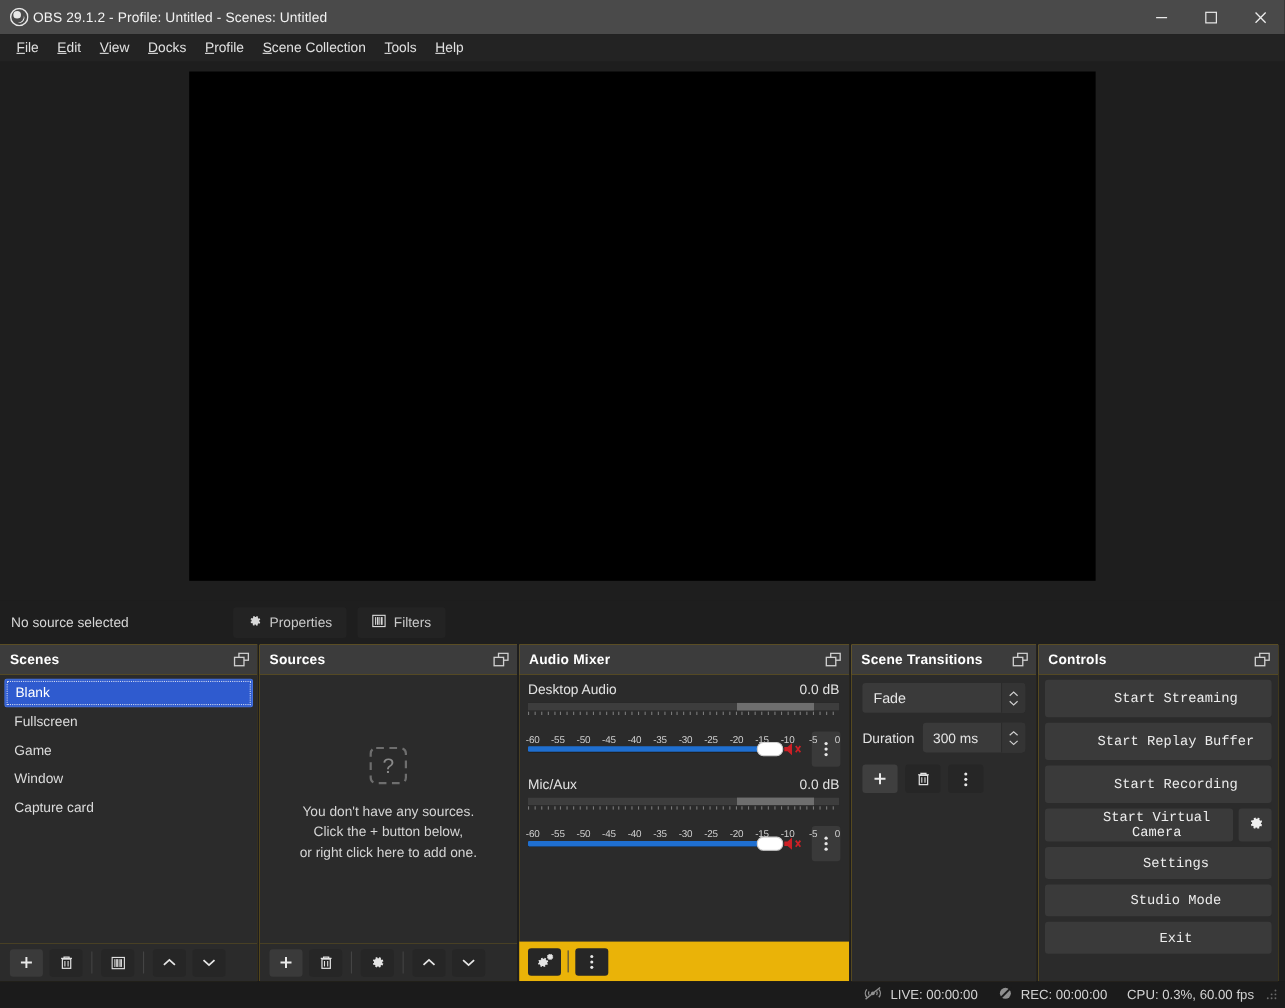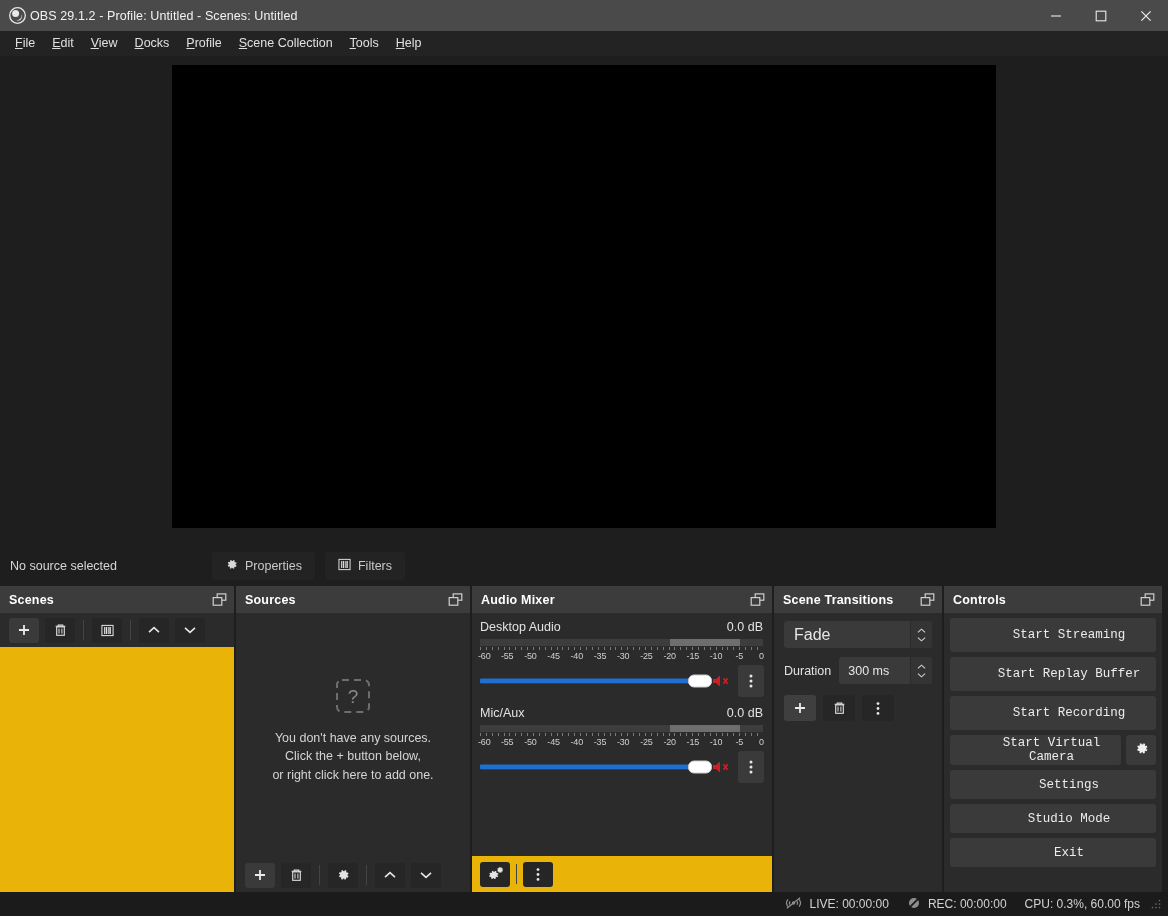--- a/index.html
+++ b/index.html
@@ -108,21 +108,21 @@
   .track-db { font-size: 12.5px; color: #e2e2e2; }
   .meter { height: 7px; background: #1a1a1a; display: flex; margin: 2px 1px 0 2px; }
   .meter .z1 { flex: 0 0 67%; background: #3d3d3d; }
   .meter .z2 { flex: 0 0 25%; background: #6e6e6e; }
   .meter .z3 { flex: 1 1 auto; background: #3d3d3d; }
   .ticks {
     position: relative; height: 15px; margin: 1px 1px 0 2px;
   }
   .tickmarks { position: absolute; top: 0; left: 0; right: 0; height: 4px; display: flex; }
   .tickmarks i { flex: 1 1 0; border-left: 1px solid #7a7a7a; height: 3px; }
-  .ticklabels { position: absolute; top: 4px; left: 0; right: 0; height: 12px; }
+  .ticklabels { position: absolute; top: 20px; left: 0; right: 0; height: 12px; }
   .ticklabels span {
     position: absolute; font-size: 9px; color: #cfcfcf; transform: translateX(-50%);
     white-space: nowrap; letter-spacing: -.2px;
   }
   .slider-row { display: flex; align-items: center; gap: 6px; margin-top: 3px; padding-left: 2px; }
   .slider { position: relative; height: 20px; flex: 1 1 auto; display: flex; align-items: center; }
   .slider-track { height: 5px; width: 100%; background: #1a1a1a; border-radius: 1px; }
   .slider-fill { position: absolute; left: 0; top: 50%; transform: translateY(-50%); height: 5px; background: #1f6fd0; border-radius: 1px; }
   .slider-knob {
     position: absolute; top: 50%; transform: translate(-50%, -50%); width: 24px; height: 13px;
@@ -132,21 +132,21 @@
   .kebab-btn {
     width: 26px; height: 32px; background: #3a3a3a; border-radius: 3px; border: none;
     display: flex; align-items: center; justify-content: center; flex: 0 0 26px;
   }
   .mixer-foot { height: 36px; flex: 0 0 36px; display: flex; align-items: center; padding-left: 8px; gap: 4px; }
 
   
   .trans-body { padding: 8px 10px 0 10px; }
   .combo {
     height: 27px; background: #3a3a3a; border-radius: 3px; display: flex; align-items: center;
-    justify-content: space-between; padding: 0 0 0 10px; font-size: 16px; color: #e6e6e6;
+    justify-content: space-between; padding: 0 0 0 10px; font-size: 13px; color: #e6e6e6;
   }
   .spin-col { width: 22px; height: 27px; display: flex; flex-direction: column; align-items: center;
     justify-content: center; gap: 2px; background: #343434; border-left: 1px solid #2b2b2b;
     border-radius: 0 3px 3px 0; }
   .dur-row { display: flex; align-items: center; gap: 8px; margin-top: 9px; }
   .dur-label { font-size: 12.5px; color: #e2e2e2; }
   .dur-field {
     flex: 1 1 auto; height: 27px; background: #3a3a3a; border-radius: 3px; display: flex;
     align-items: center; justify-content: space-between; padding-left: 9px; font-size: 12.5px; color: #e6e6e6;
   }
@@ -257,20 +257,39 @@
 
     <div class="dock" style="width:234px">
       <div class="dock-head">
         <span class="dock-title">Scenes</span>
         <span class="dock-float">
           <svg width="15" height="14" viewBox="0 0 15 14">
             <rect x="5.2" y=".9" width="8.6" height="6.3" fill="none" stroke="#d0d0d0" stroke-width="1.2"></rect>
             <rect x="1.2" y="4.6" width="8.6" height="7.6" fill="#3c3c3c" stroke="#d0d0d0" stroke-width="1.2"></rect>
           </svg>
         </span>
+      </div>
+      <div class="dock-body">
+        <div class="scene-list">
+          <div class="scene-item selected">
+              <span>Blank</span>
+            </div>
+          <div class="scene-item">
+              <span>Fullscreen</span>
+            </div>
+          <div class="scene-item">
+              <span>Game</span>
+            </div>
+          <div class="scene-item">
+              <span>Window</span>
+            </div>
+          <div class="scene-item">
+              <span>Capture card</span>
+            </div>
+        </div>
       </div>
       <div class="dock-foot">
         <button class="sq-btn">
           <svg width="14" height="14" viewBox="0 0 14 14">
               <path d="M7 2v10M2 7h10" stroke="#eaeaea" stroke-width="1.8"></path>
             </svg>
         </button>
         <button class="sq-btn dim">
           <svg width="13" height="14" viewBox="0 0 13 14">
             <path d="M1.6 3.3h9.8M4.2 3.3V2h4.6v1.3" stroke="#e2e2e2" stroke-width="1.1" fill="none"></path>

